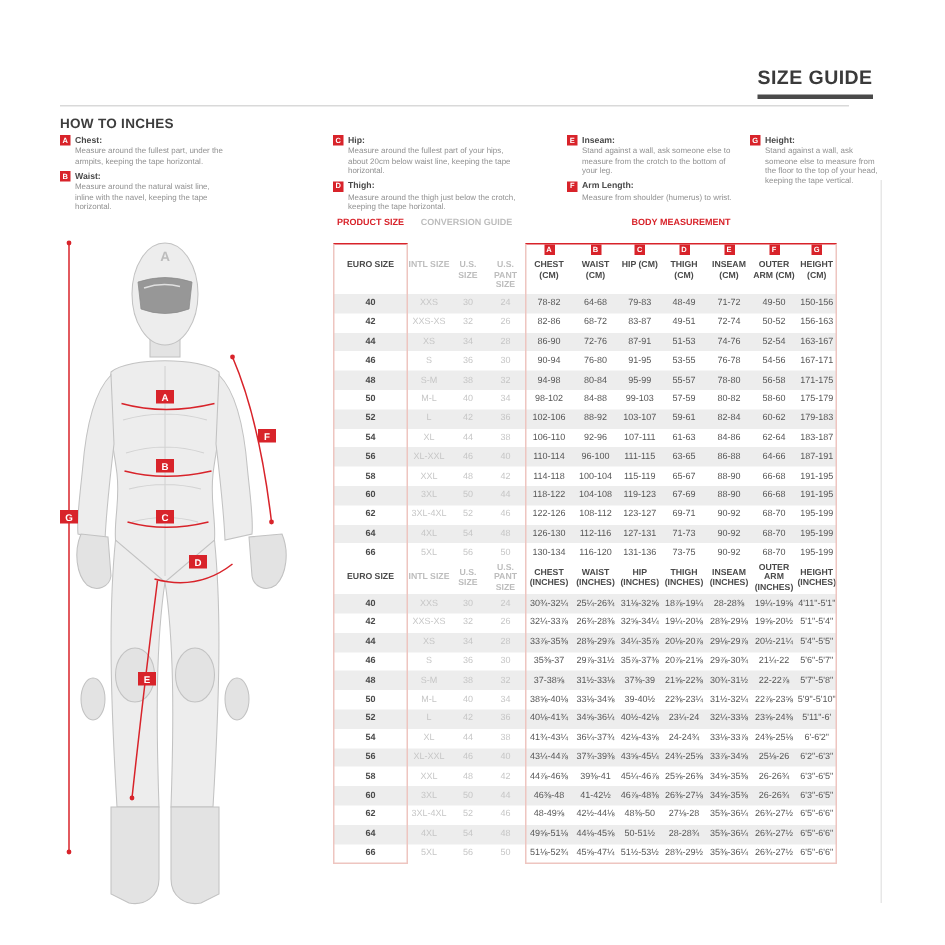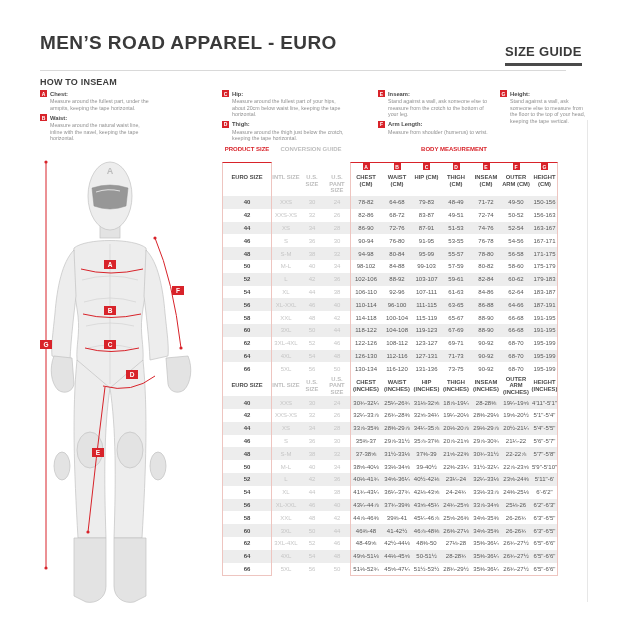--- a/index.html
+++ b/index.html
@@ -50,24 +50,23 @@
   .suit2{fill:#e3e3e3;stroke:#c2c2c2;stroke-width:.7;}
   .detail{fill:none;stroke:#d2d2d2;stroke-width:.7;}
 </style>
 </head>
 <body>
 
 <div class="page">
 
   <div class="edge-line"></div>
 
-  <div class="title">MEN’S ROAD APPAREL - EURO</div>
   <div class="size-guide">SIZE GUIDE</div>
   <div class="rule"></div>
-  <div class="htm-title">HOW TO INSEAM</div>
+  <div class="htm-title">HOW TO INCHES</div>
 
   <div class="instructions">
     <div class="instr-col col-0">
         <div class="instr-item">
           <div class="instr-head">
             <span class="lbadge">A</span>
             <span>Chest:</span>
           </div>
           <div class="instr-text">Measure around the fullest part, under the armpits, keeping the tape horizontal.</div>
         </div>

